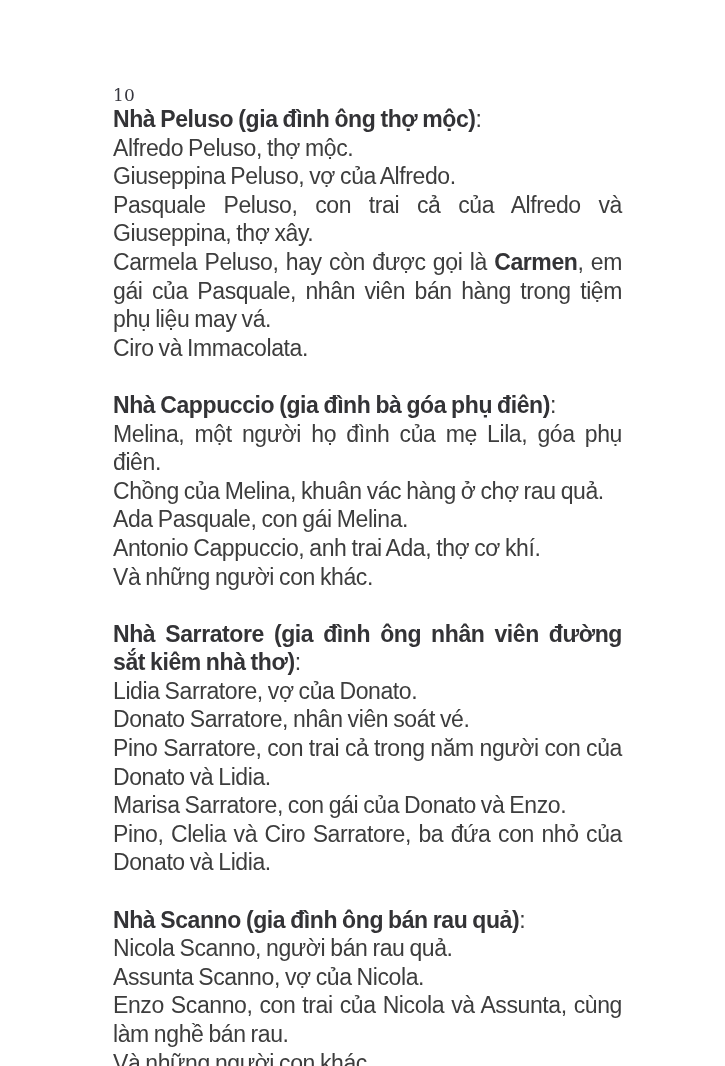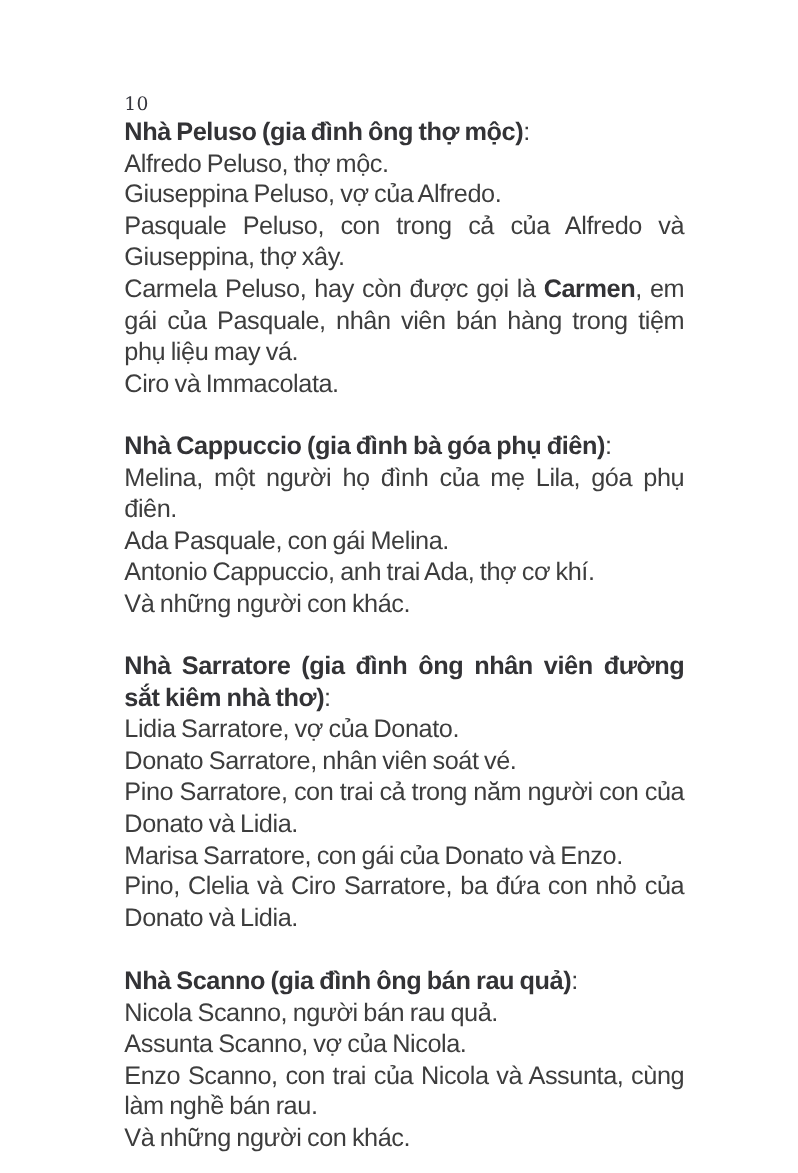--- a/index.html
+++ b/index.html
@@ -68,27 +68,28 @@
   <div class="content">
     <div class="header-row">
       <span class="page-number">10</span>
     </div>
     <div class="body-text">
 
     <section class="family-section">
           <p class="family-heading"><strong>Nhà Peluso (gia đình ông thợ mộc)</strong><span class="heading-suffix">:</span></p>
           <p class="character-entry"><span>Alfredo Peluso, thợ mộc.</span></p>
           <p class="character-entry"><span>Giuseppina Peluso, vợ của Alfredo.</span></p>
-          <p class="character-entry"><span>Pasquale Peluso, con trong cả của Alfredo và Giuseppina, thợ xây.</span></p>
+          <p class="character-entry"><span>Pasquale Peluso, con trai cả của Alfredo và Giuseppina, thợ xây.</span></p>
           <p class="character-entry"><span>Carmela Peluso, hay còn được gọi là </span><strong>Carmen</strong><span>, em gái của Pasquale, nhân viên bán hàng trong tiệm phụ liệu may vá.</span></p>
           <p class="character-entry"><span>Ciro và Immacolata.</span></p>
         </section>
         <section class="family-section">
           <p class="family-heading"><strong>Nhà Cappuccio (gia đình bà góa phụ điên)</strong><span class="heading-suffix">:</span></p>
           <p class="character-entry"><span>Melina, một người họ đình của mẹ Lila, góa phụ điên.</span></p>
+          <p class="character-entry"><span>Chồng của Melina, khuân vác hàng ở chợ rau quả.</span></p>
           <p class="character-entry"><span>Ada Pasquale, con gái Melina.</span></p>
           <p class="character-entry"><span>Antonio Cappuccio, anh trai Ada, thợ cơ khí.</span></p>
           <p class="character-entry"><span>Và những người con khác.</span></p>
         </section>
         <section class="family-section">
           <p class="family-heading"><strong>Nhà Sarratore (gia đình ông nhân viên đường sắt kiêm nhà thơ)</strong><span class="heading-suffix">:</span></p>
           <p class="character-entry"><span>Lidia Sarratore, vợ của Donato.</span></p>
           <p class="character-entry"><span>Donato Sarratore, nhân viên soát vé.</span></p>
           <p class="character-entry"><span>Pino Sarratore, con trai cả trong năm người con của Donato và Lidia.</span></p>
           <p class="character-entry"><span>Marisa Sarratore, con gái của Donato và Enzo.</span></p>

